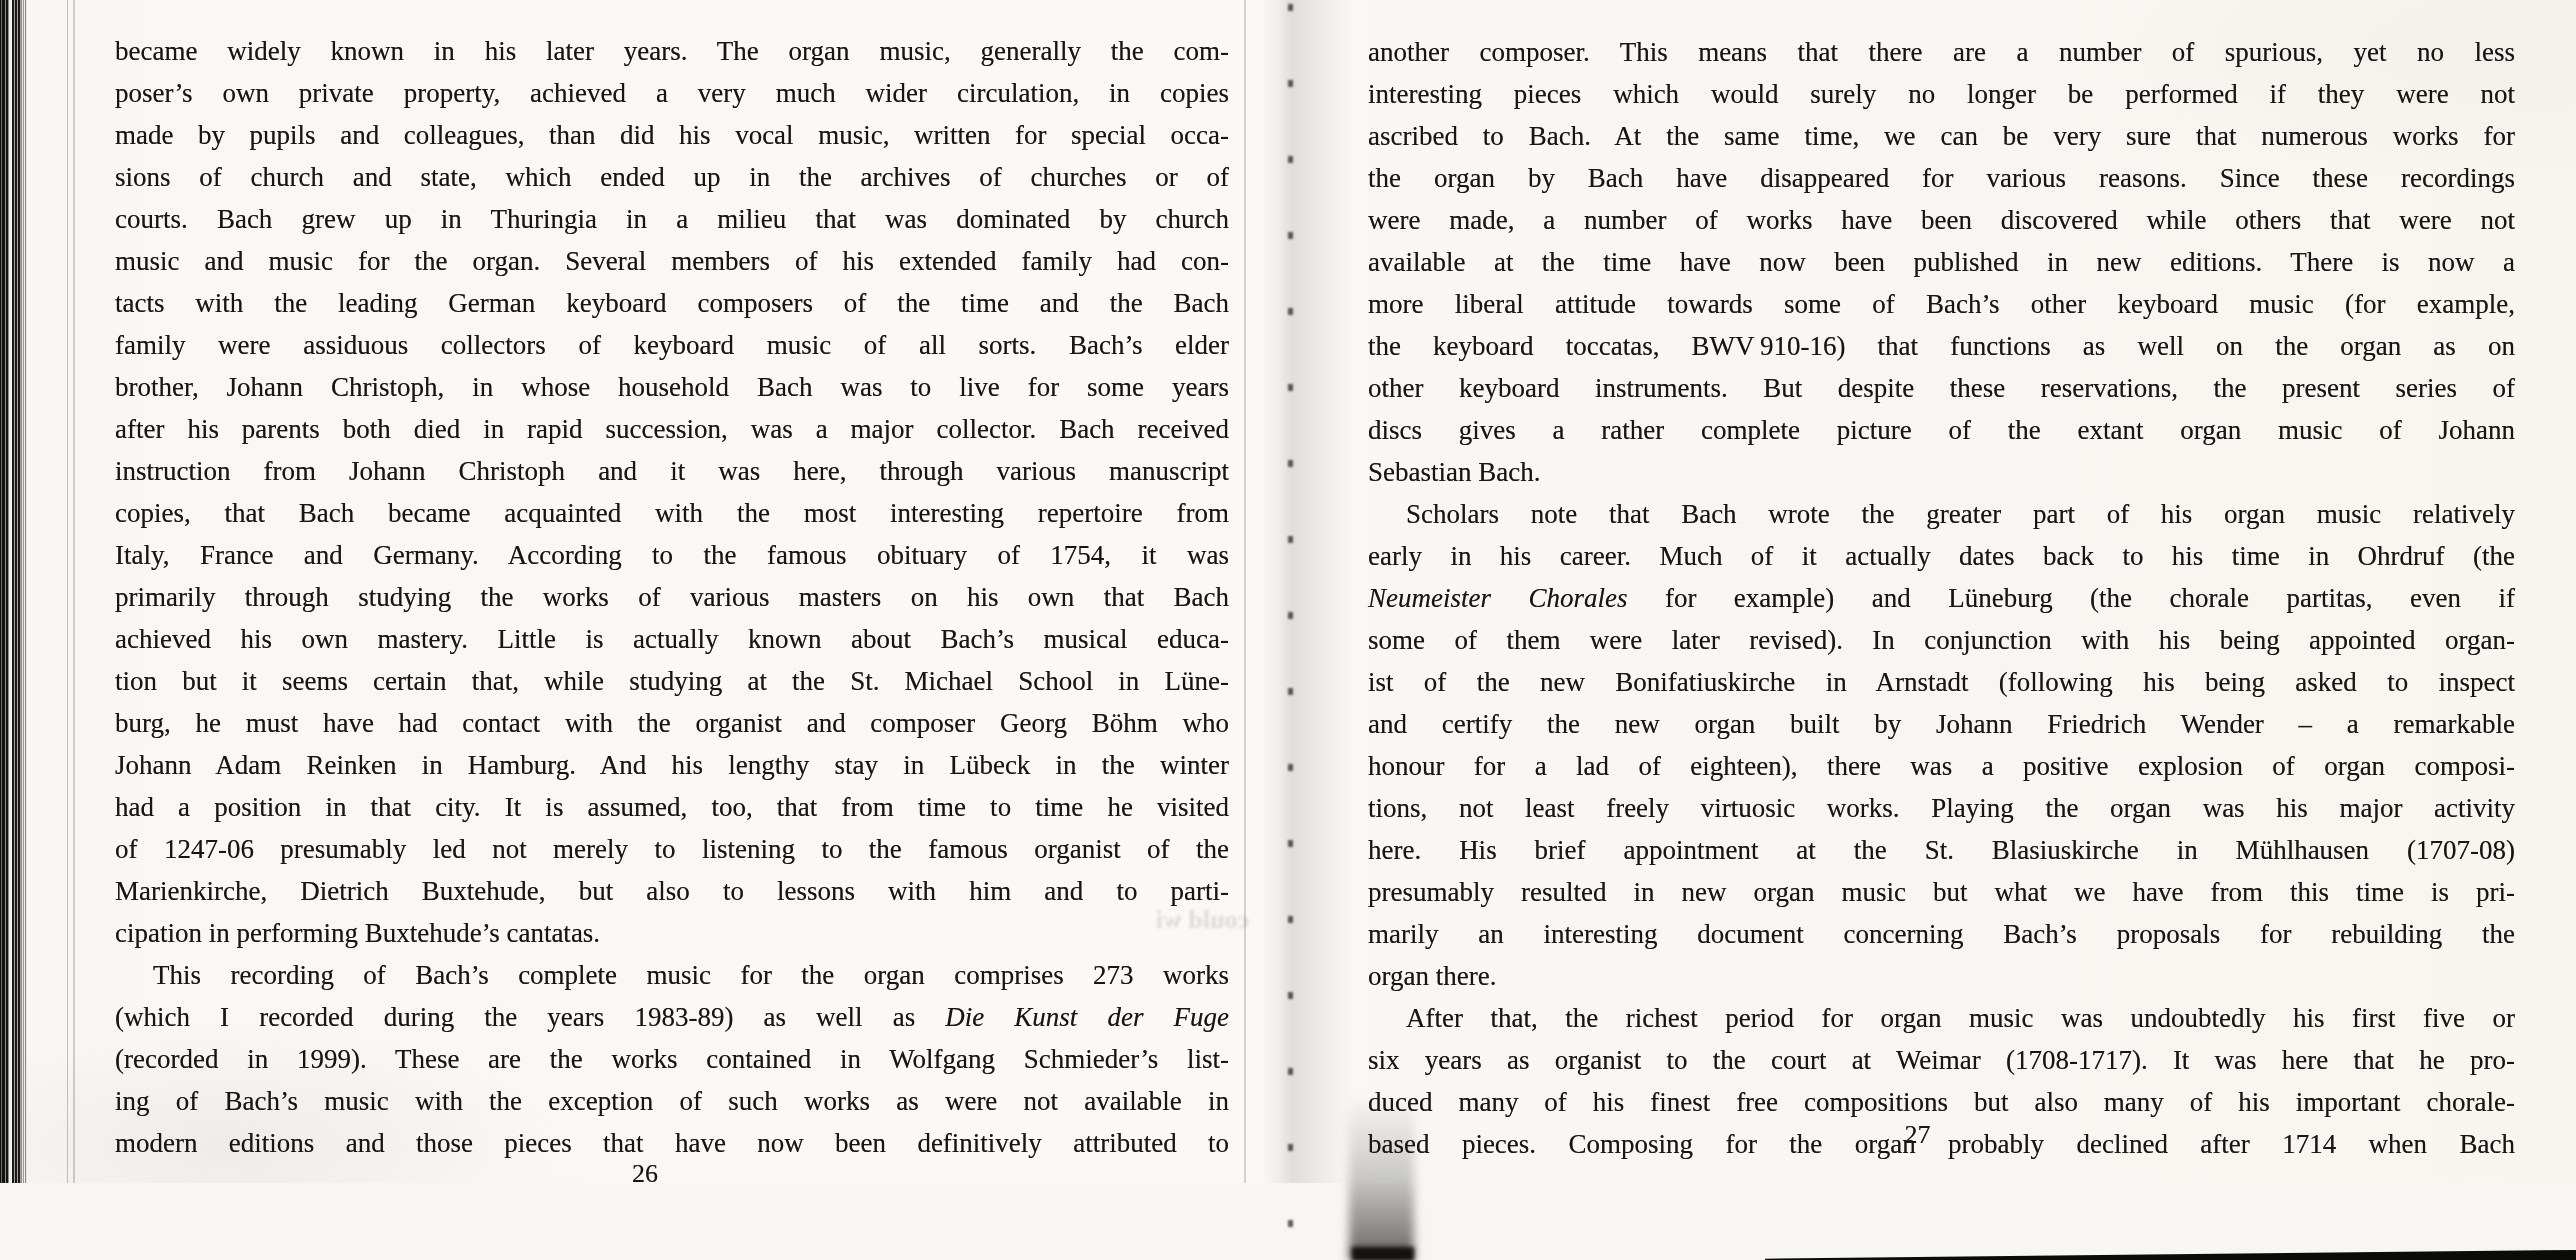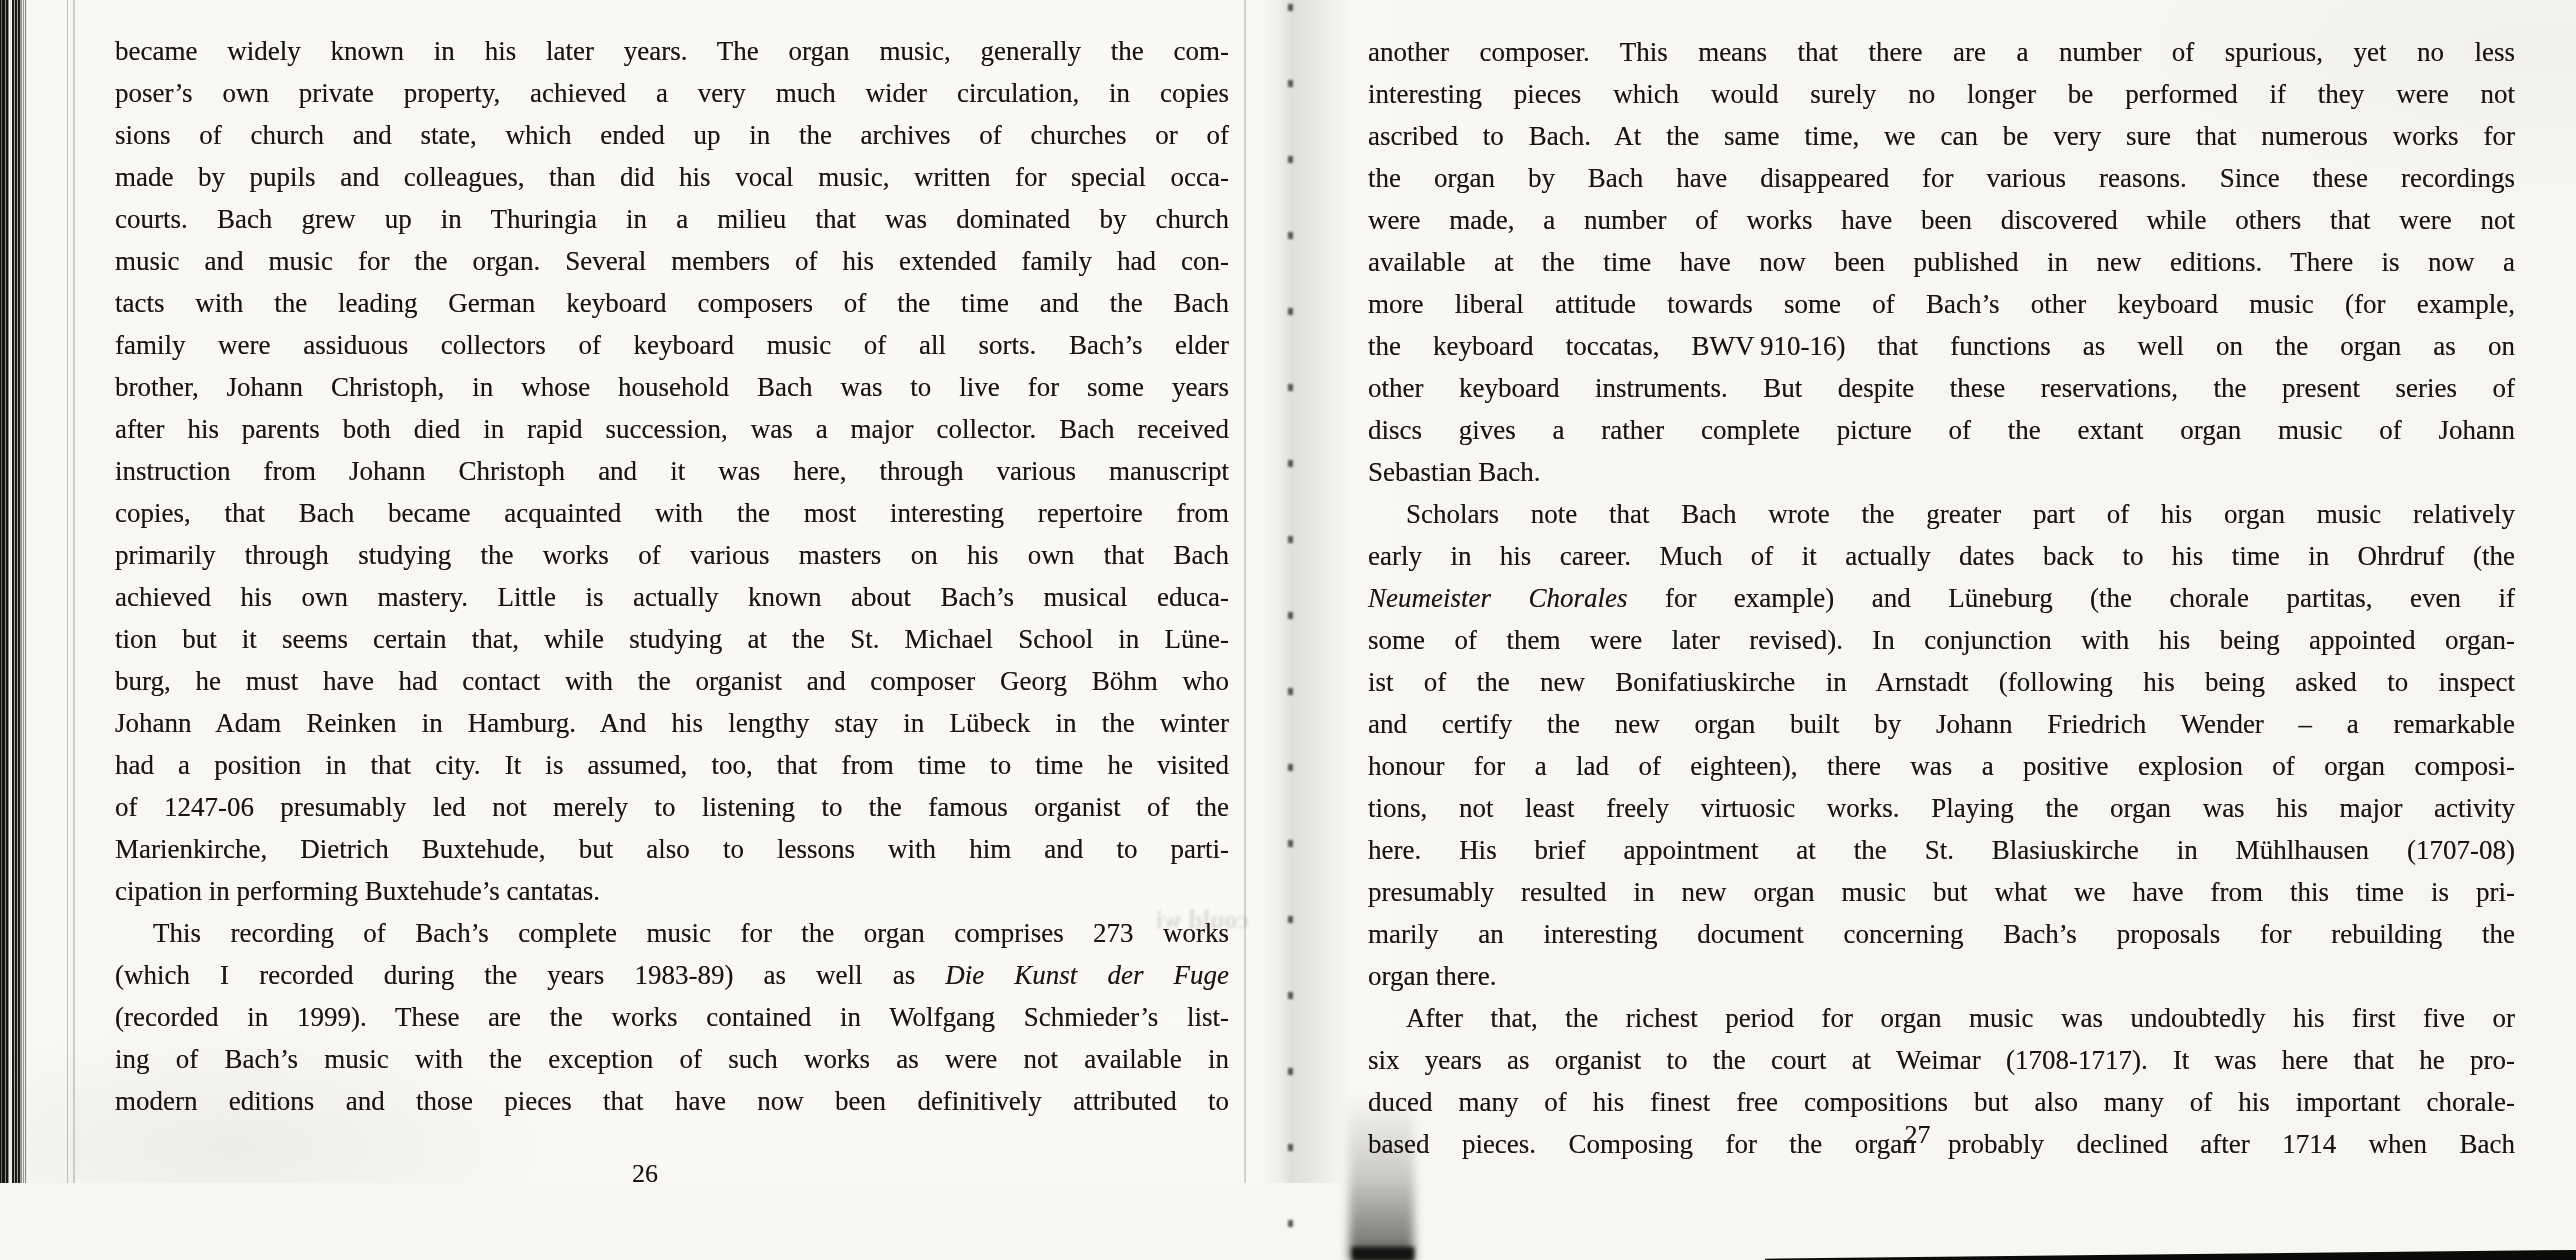--- a/index.html
+++ b/index.html
@@ -74,30 +74,31 @@
   <div class="gutter-shadow"></div>
   <div class="stitch-dots"></div>
   <div class="gutter-bottom-shadow"></div>
   <div class="gutter-bottom-blob"></div>
   <div class="bottom-wedge"></div>
 
   <div class="page page-left">
     <div>
         <div class="line"><span>became widely known in his later years. The organ music, generally the com-</span></div>
         <div class="line"><span>poser’s own private property, achieved a very much wider circulation, in copies</span></div>
+        <div class="line"><span>made by pupils and colleagues, than did his vocal music, written for special occa-</span></div>
         <div class="line"><span>sions of church and state, which ended up in the archives of churches or of</span></div>
-        <div class="line"><span>made by pupils and colleagues, than did his vocal music, written for special occa-</span></div>
         <div class="line"><span>courts. Bach grew up in Thuringia in a milieu that was dominated by church</span></div>
         <div class="line"><span>music and music for the organ. Several members of his extended family had con-</span></div>
         <div class="line"><span>tacts with the leading German keyboard composers of the time and the Bach</span></div>
         <div class="line"><span>family were assiduous collectors of keyboard music of all sorts. Bach’s elder</span></div>
         <div class="line"><span>brother, Johann Christoph, in whose household Bach was to live for some years</span></div>
         <div class="line"><span>after his parents both died in rapid succession, was a major collector. Bach received</span></div>
         <div class="line"><span>instruction from Johann Christoph and it was here, through various manuscript</span></div>
         <div class="line"><span>copies, that Bach became acquainted with the most interesting repertoire from</span></div>
+        <div class="line"><span>Italy, France and Germany. According to the famous obituary of 1754, it was</span></div>
         <div class="line"><span>primarily through studying the works of various masters on his own that Bach</span></div>
         <div class="line"><span>achieved his own mastery. Little is actually known about Bach’s musical educa-</span></div>
         <div class="line"><span>tion but it seems certain that, while studying at the St. Michael School in Lüne-</span></div>
         <div class="line"><span>burg, he must have had contact with the organist and composer Georg Böhm who</span></div>
         <div class="line"><span>Johann Adam Reinken in Hamburg. And his lengthy stay in Lübeck in the winter</span></div>
         <div class="line"><span>had a position in that city. It is assumed, too, that from time to time he visited</span></div>
         <div class="line"><span>of 1247-06 presumably led not merely to listening to the famous organist of the</span></div>
         <div class="line"><span>Marienkirche, Dietrich Buxtehude, but also to lessons with him and to parti-</span></div>
         <div class="line rag"><span>cipation in performing Buxtehude’s cantatas.</span></div>
         <div class="line ind"><span>This recording of Bach’s complete music for the organ comprises 273 works</span></div>

